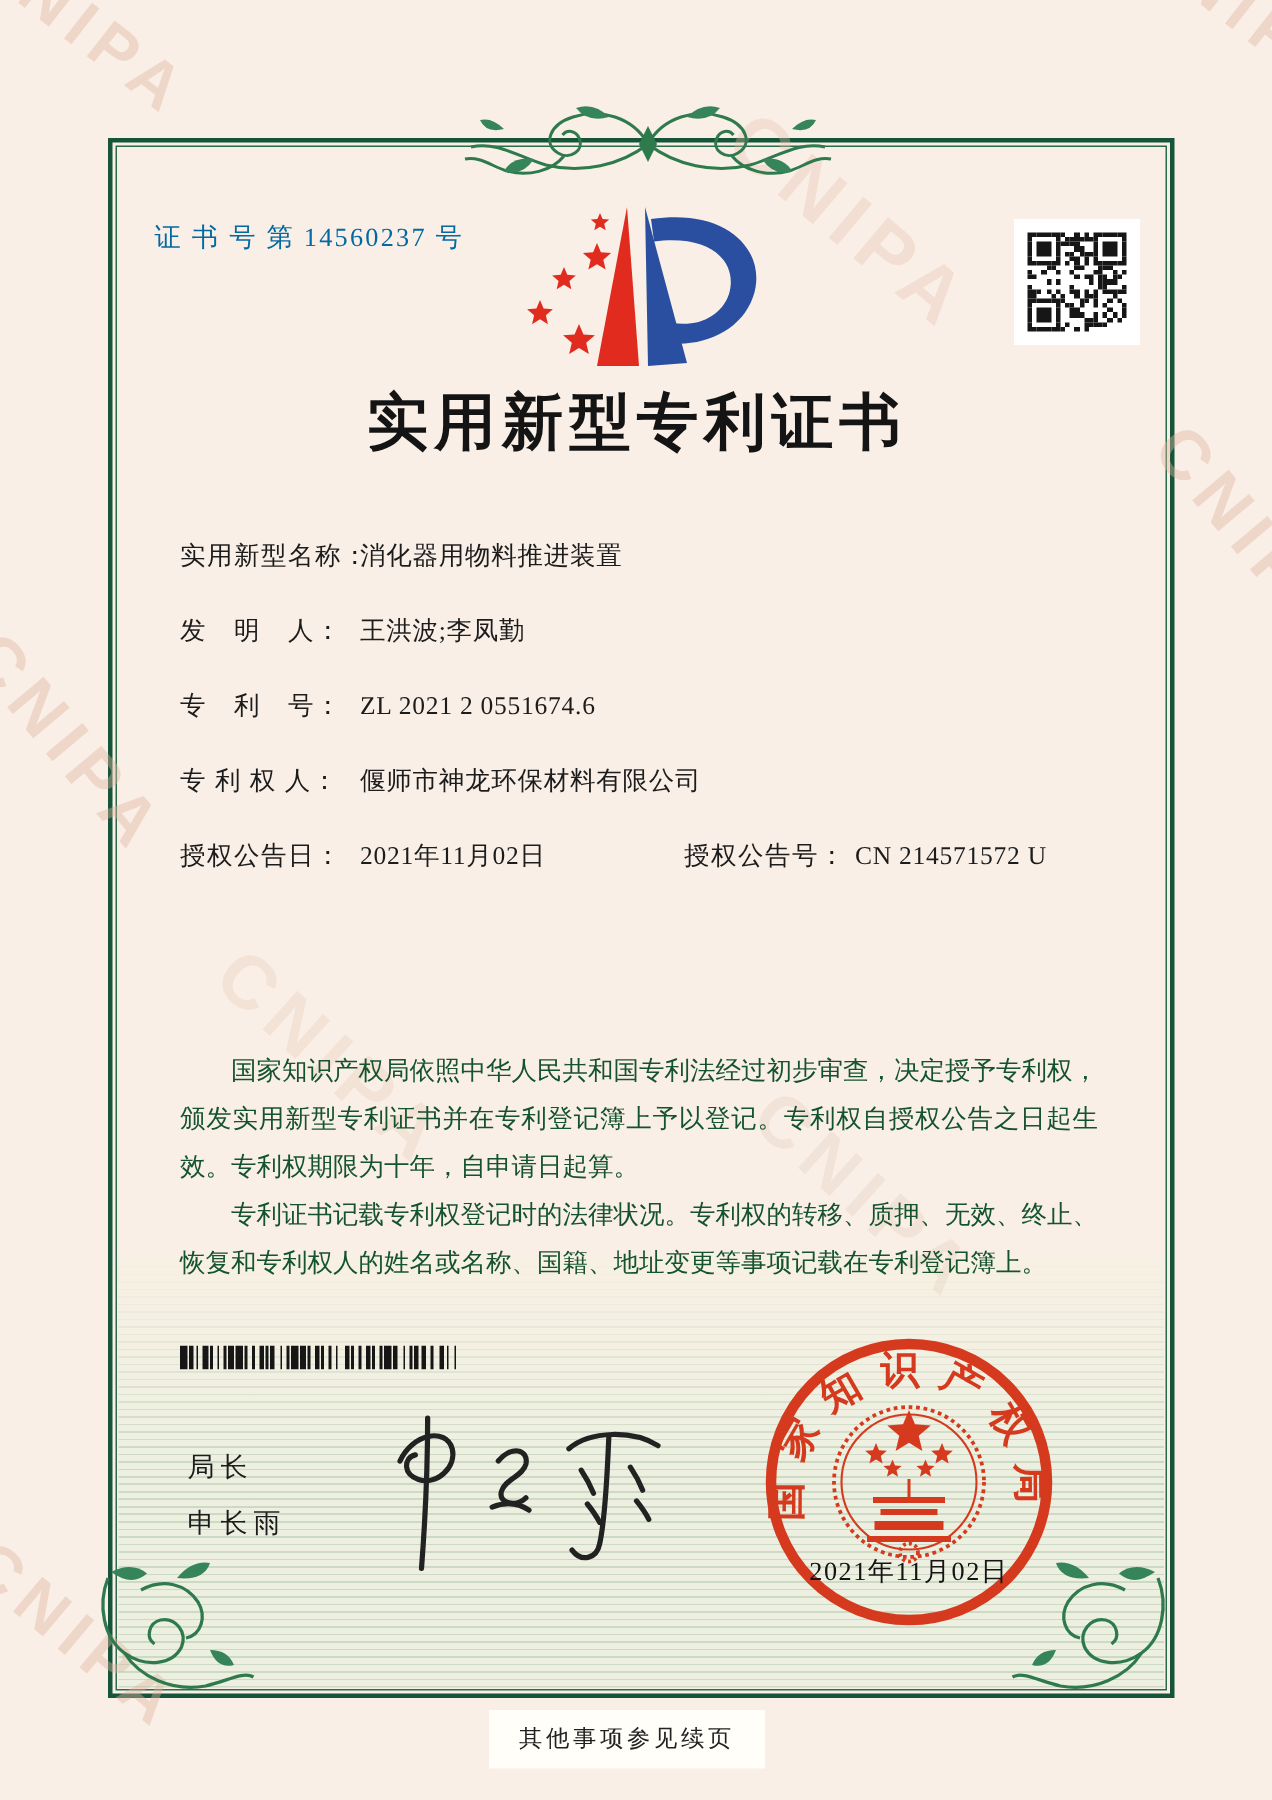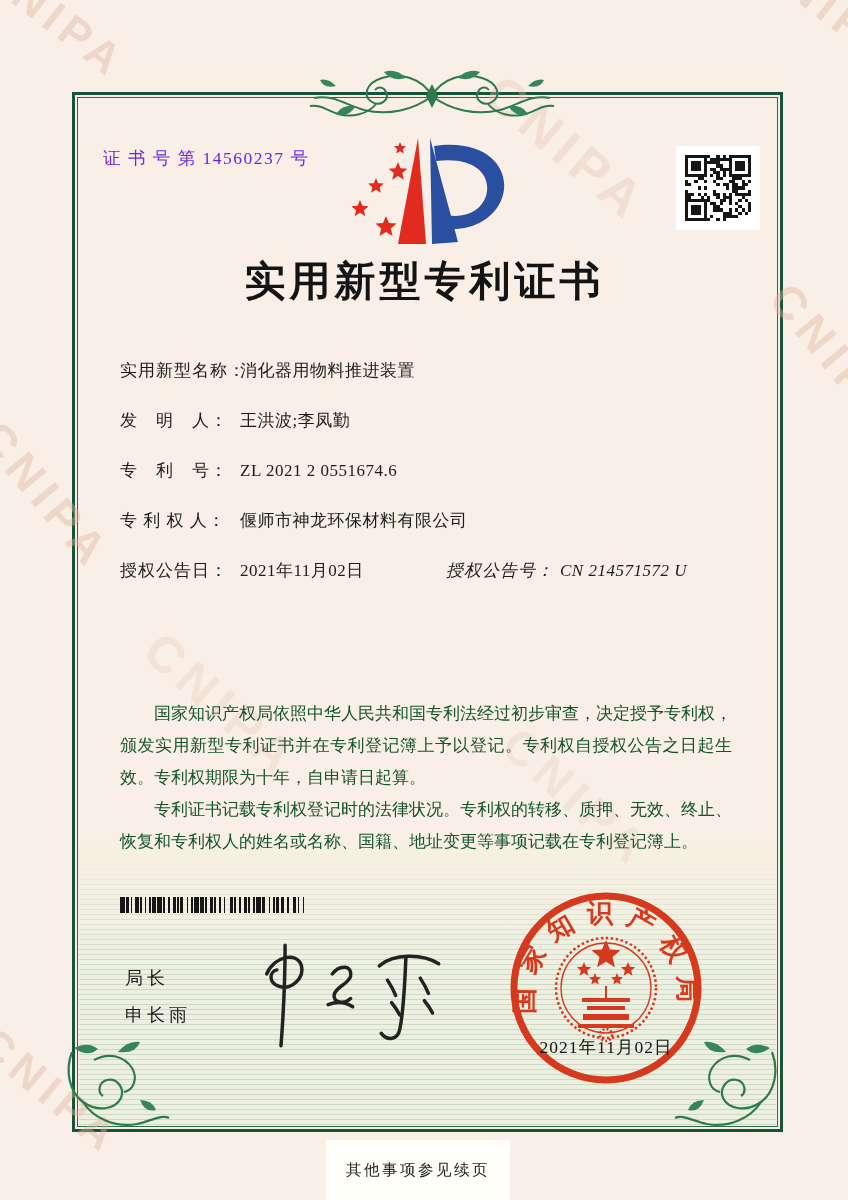--- a/index.html
+++ b/index.html
@@ -20,44 +20,44 @@
   .frame{position:absolute;left:72px;top:92px;width:705px;height:1034px;border:3px solid #17553a;z-index:1;}
   .frame-inner{position:absolute;inset:2px;border:1px solid #2a6b49;}
   .guilloche{position:absolute;left:1px;right:1px;bottom:1px;height:288px;background-color:#edf0e1;
       background-image:
         linear-gradient(to bottom,#f8f0e4 0%,rgba(248,240,228,0) 48%),
         repeating-linear-gradient(0deg,rgba(120,158,122,0.28) 0 1px,rgba(255,255,255,0) 1px 5px);}
   
   .orn{position:absolute;z-index:3;pointer-events:none;}
   
   .content{position:absolute;inset:0;z-index:4;}
-  .cert-no{position:absolute;left:103px;top:146px;font-size:17.5px;letter-spacing:1.5px;color:#6d28d9;}
+  .cert-no{position:absolute;left:103px;top:146px;font-size:17.5px;letter-spacing:1.5px;color:#0369a1;}
   .logo{position:absolute;left:336px;top:136px;}
   .qr{position:absolute;left:676px;top:146px;width:84px;height:84px;background:#fff;
       display:flex;align-items:center;justify-content:center;}
   .qr-grid{width:66px;height:66px;display:grid;grid-template-columns:repeat(21,1fr);grid-template-rows:repeat(21,1fr);}
   .qr-grid span{display:block;}
   .qr-grid span.d{background:#161616;}
   .title{position:absolute;left:72px;width:705px;top:254px;text-align:center;font-size:41px;font-weight:700;
       letter-spacing:4px;color:#141414;}
   .fields{position:absolute;left:120px;top:362px;width:630px;font-size:17px;}
   .frow{position:relative;margin-bottom:32px;white-space:nowrap;line-height:18px;}
   .flabel{display:inline-block;width:120px;letter-spacing:1px;}
   .fvalue{letter-spacing:0.5px;}
-  .pair2{position:absolute;left:326px;top:0;font-style:italic;}
+  .pair2{position:absolute;left:336px;top:0;}
   .pair2 .flabel{width:auto;margin-right:6px;}
   .body-text{position:absolute;left:120px;top:698px;width:612px;font-size:17px;line-height:32px;color:#14532d;text-align:justify;}
   .body-text p{margin:0;text-indent:2em;}
   .barcode{position:absolute;left:120px;top:897px;width:218px;height:16px;overflow:hidden;white-space:nowrap;font-size:0;}
   .director-title{position:absolute;left:125px;top:966px;font-size:18px;letter-spacing:4px;}
   .director-name{position:absolute;left:125px;top:1003px;font-size:18px;letter-spacing:4px;text-align:center;}
   .signature{position:absolute;left:238px;top:938px;}
   .seal{position:absolute;left:506px;top:888px;}
   .page-no{position:absolute;left:52px;width:705px;top:1094px;text-align:center;font-size:14.5px;letter-spacing:2px;color:#222;}
-  .continuation{position:absolute;left:326px;top:1140px;background:#fffef9;padding:20px 20px;
+  .continuation{position:absolute;left:326px;top:1140px;background:#fffef9;padding:9px 20px;
       font-size:15.5px;letter-spacing:2.5px;color:#222;}
 </style>
 </head>
 <body>
 
 <div class="page">
 
   <div class="frame">
     <div class="frame-inner">
       <div class="guilloche"></div>

